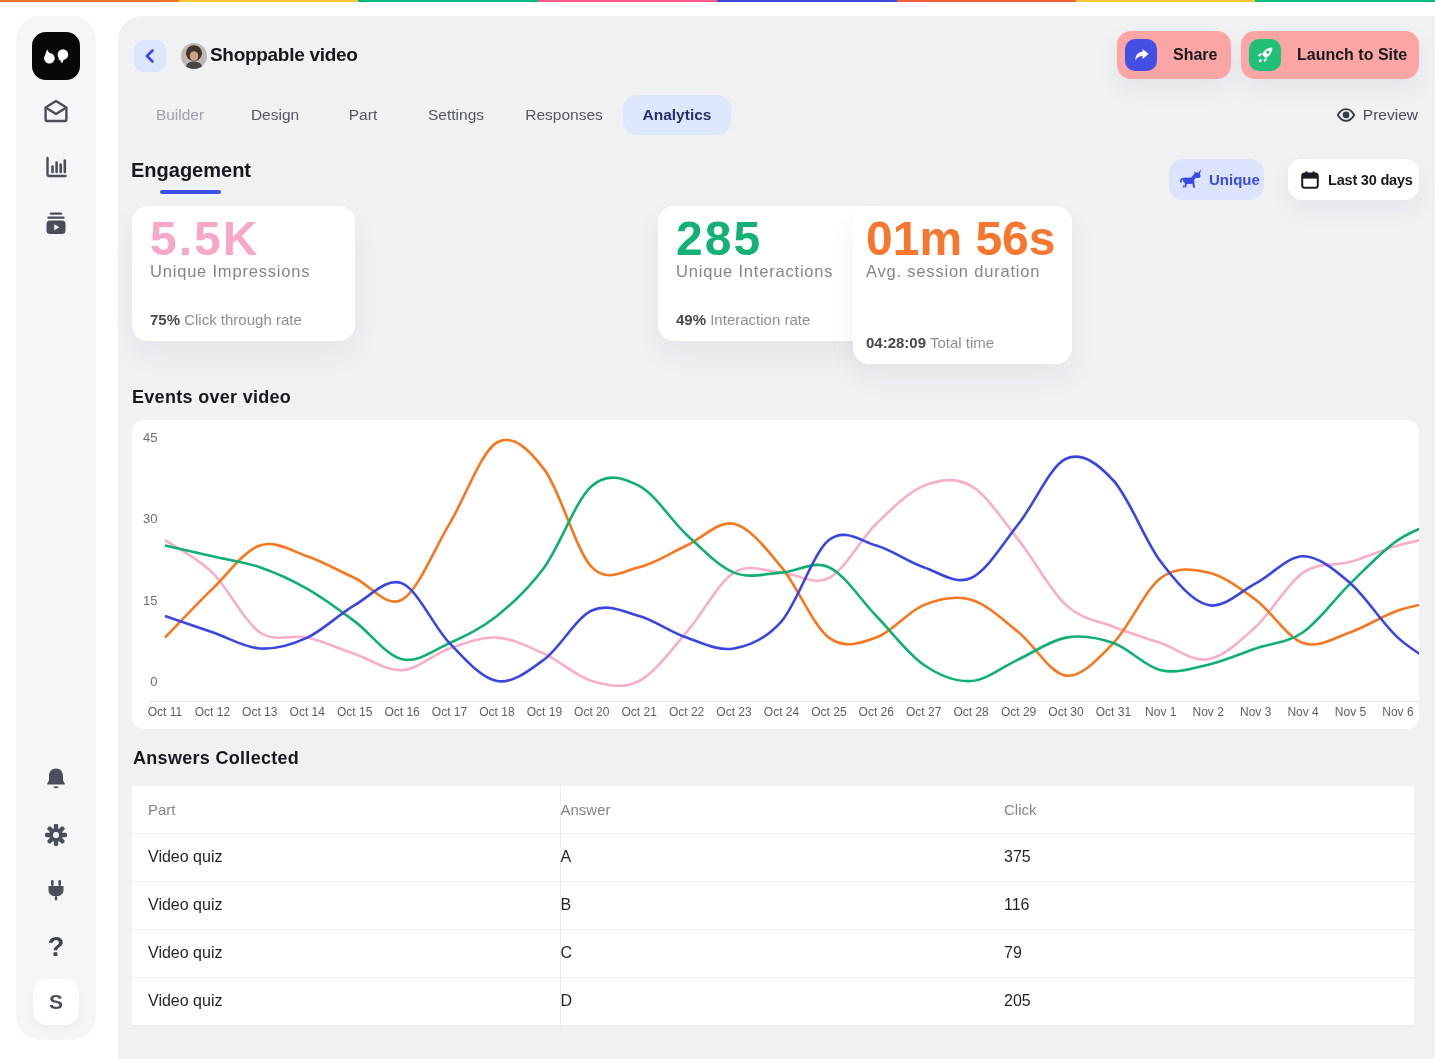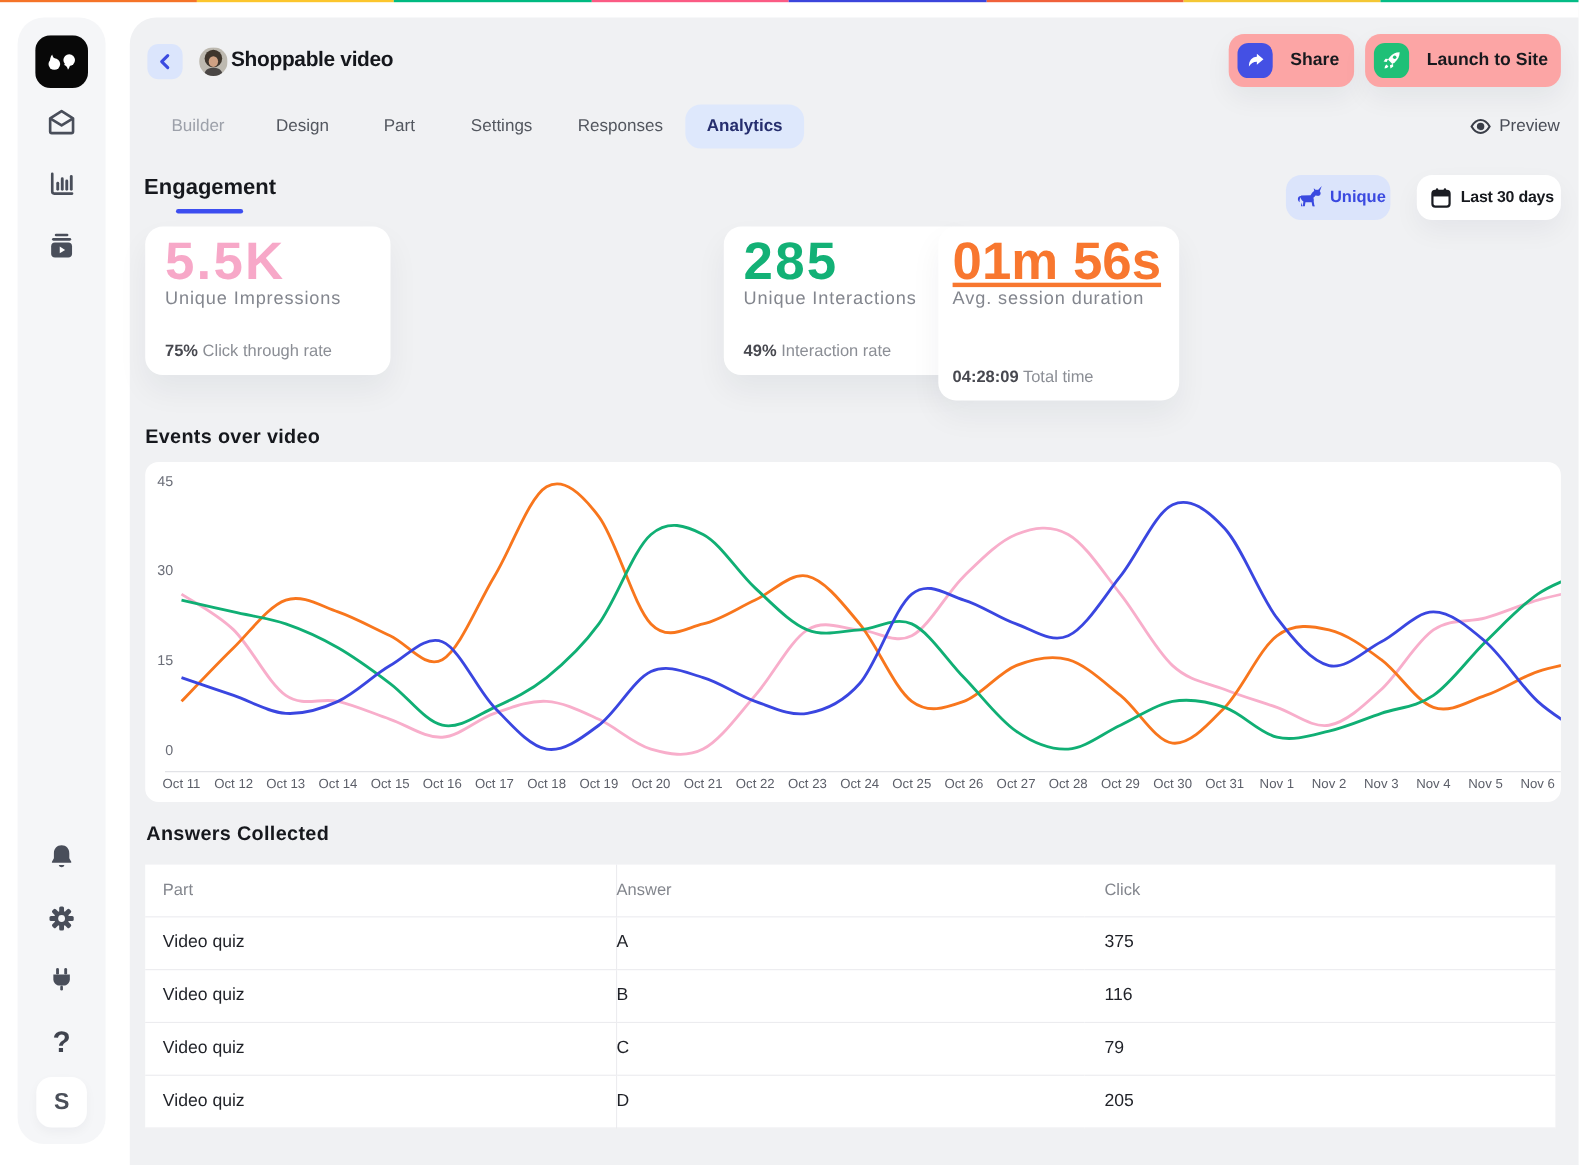--- a/index.html
+++ b/index.html
@@ -222,21 +222,21 @@
     <div class="num" style="color:#f7a8c8;">5.5K</div>
     <div class="lbl">Unique Impressions</div>
     <div class="foot"><b>75%</b> Click through rate</div>
   </div>
   <div class="card" style="left:496px;margin-left:44px;">
     <div class="num" style="color:#13b176;">285</div>
     <div class="lbl">Unique Interactions</div>
     <div class="foot"><b>49%</b> Interaction rate</div>
   </div>
   <div class="card" style="left:735px; width:219px; height:158px; padding-left:13px;">
-    <div class="num" style="color:#f8772f; letter-spacing:0;text-decoration:underline;">01m 56s</div>
+    <div class="num" style="color:#f8772f; letter-spacing:0;">01m 56s</div>
     <div class="lbl">Avg. session duration</div>
     <div class="foot" style="left:13px;"><b>04:28:09</b> Total time</div>
   </div>
 
   <div id="events-h">Events over video</div>
   <div id="chartbox">
     <svg width="1287" height="309" viewBox="0 0 1287 309">
       <text class="yl" x="25.5" y="21.5" text-anchor="end">45</text>
       <text class="yl" x="25.5" y="103" text-anchor="end">30</text>
       <text class="yl" x="25.5" y="184.5" text-anchor="end">15</text>

